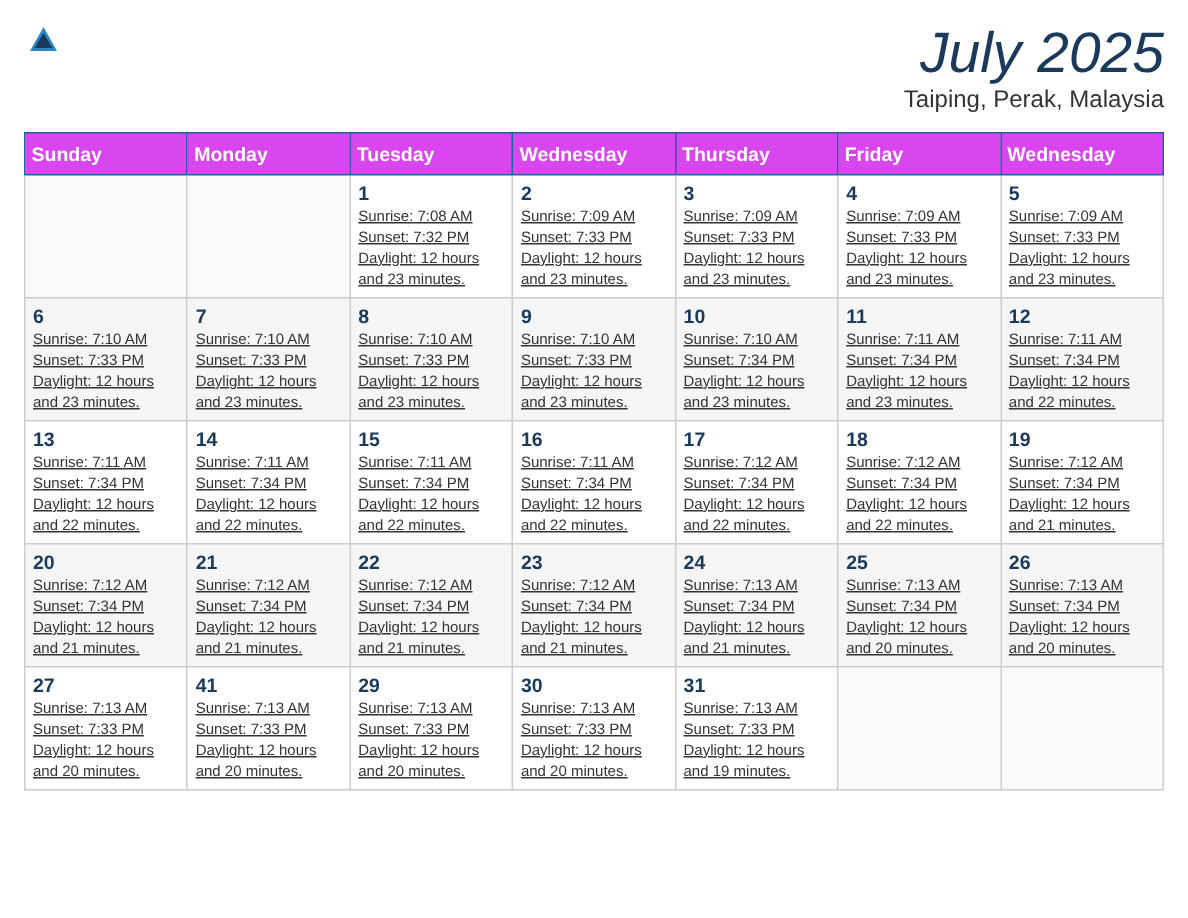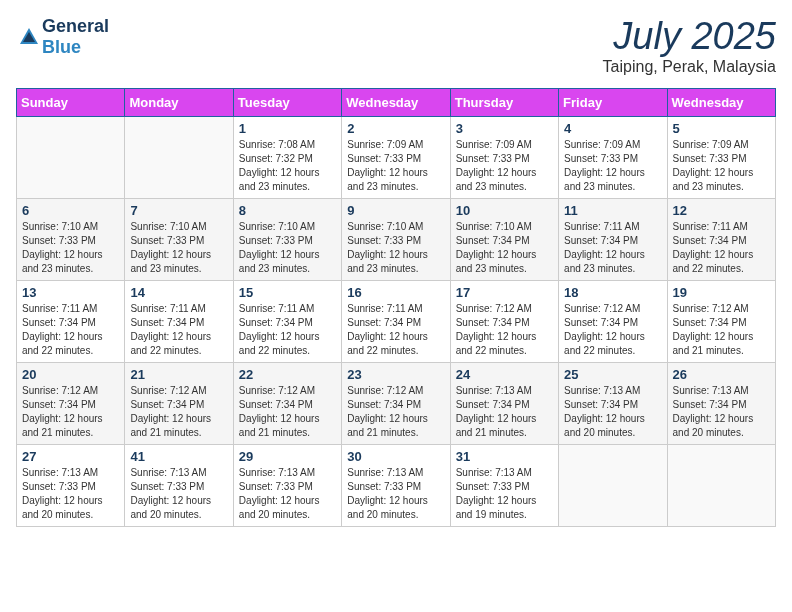--- a/index.html
+++ b/index.html
@@ -83,39 +83,35 @@
       font-size: 13px;
       font-weight: bold;
       color: #1a3a5c;
       display: block;
       margin-bottom: 2px;
     }
     .day-info {
       font-size: 10px;
       color: #333;
       line-height: 1.4;
+      text-decoration: underline;
     }
     .empty {
       background: #f9f9f9 !important;
     }
   </style>
 </head>
 <body>
 
 <div class="header">
   <div class="logo">
     <svg class="logo-icon" viewBox="0 0 22 22">
       <polygon points="11,2 20,18 2,18" fill="#2e86c1"></polygon>
       <polygon points="11,6 17,16 5,16" fill="#1a3a5c"></polygon>
     </svg>
-    <div>
-      <span class="logo-text-general">General</span>
-      <br>
-      <span class="logo-text-blue">Blue</span>
-    </div>
   </div>
   <div class="title-block">
     <div class="month-title">July 2025</div>
     <div class="location-title">Taiping, Perak, Malaysia</div>
   </div>
 </div>
 
 <table class="calendar">
   <thead>
     <tr>

